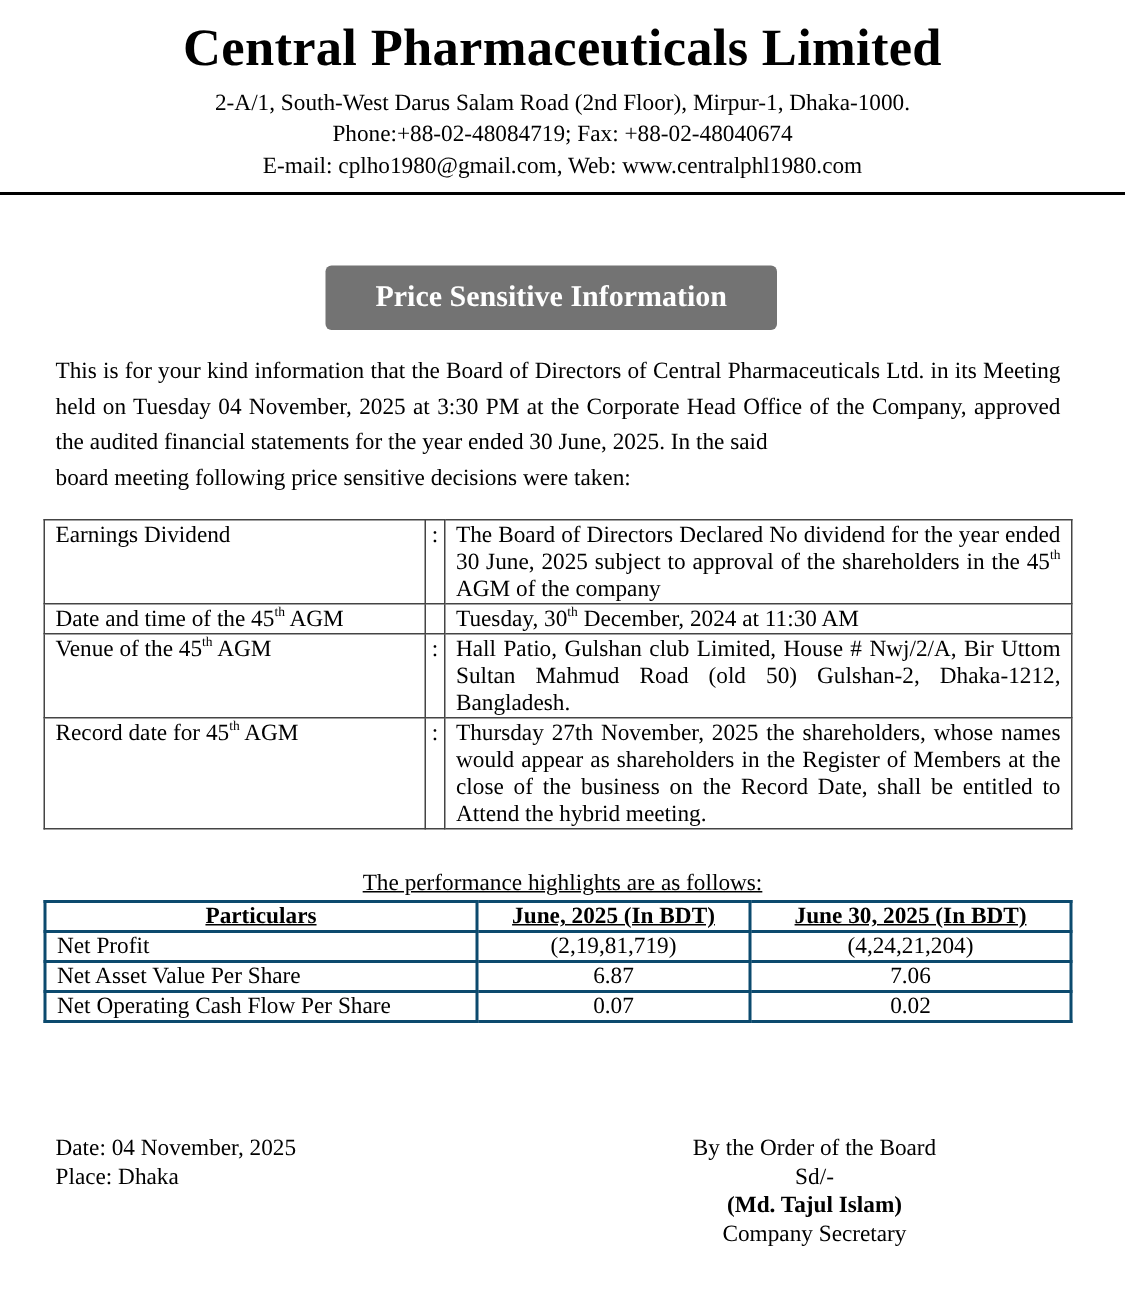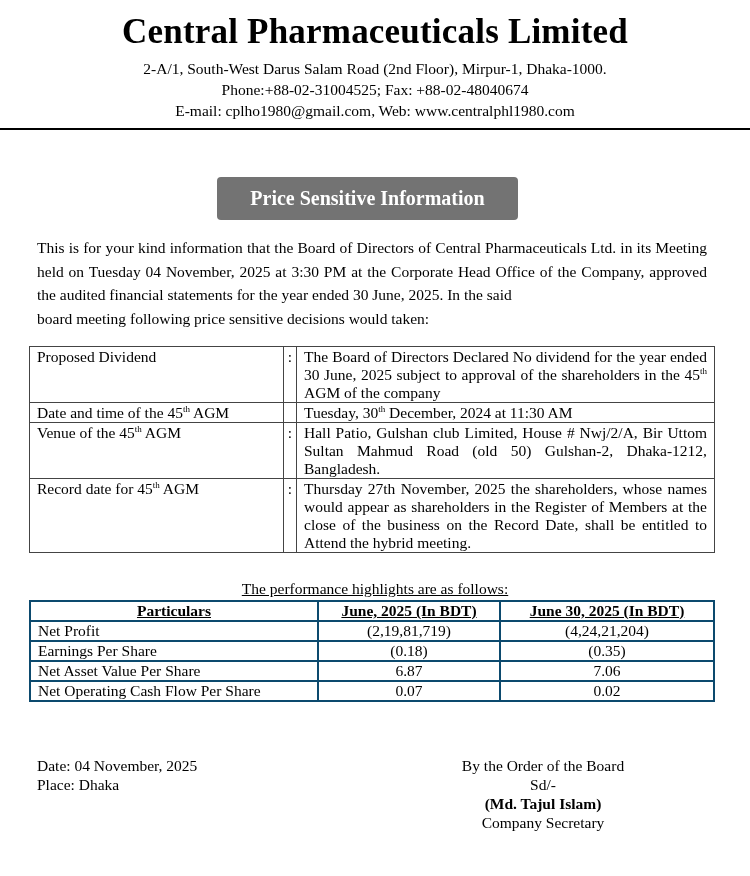--- a/index.html
+++ b/index.html
@@ -68,38 +68,38 @@
     font-size: 15.5px; line-height: 19px;
   }
   .footer-right .bold { font-weight: bold; }
 </style>
 </head>
 <body>
 
 <div>
   <div class="company-name">Central Pharmaceuticals Limited</div>
   <div class="addr-line addr1">2-A/1, South-West Darus Salam Road (2nd Floor), Mirpur-1, Dhaka-1000.</div>
-  <div class="addr-line addr2">Phone:+88-02-31004525; Fax: +88-02-48040674</div>
+  <div class="addr-line addr2">Phone:+88-02-48084719; Fax: +88-02-48040674</div>
   <div class="addr-line addr3">E-mail: cplho1980@gmail.com, Web: www.centralphl1980.com</div>
   <div class="header-rule"></div>
 </div>
 
 <div class="psi-badge">
   <span>Price Sensitive Information</span>
 </div>
 
 <div class="intro">
   <span>This is for your kind information that the Board of Directors of Central Pharmaceuticals Ltd. in its Meeting held on Tuesday 04 November, 2025 at 3:30 PM at the Corporate Head Office of the Company, approved the audited financial statements for the year ended 30 June, 2025. In the said</span>
-  <span class="last">board meeting following price sensitive decisions would taken:</span>
+  <span class="last">board meeting following price sensitive decisions were taken:</span>
 </div>
 
 <table class="decisions">
   <tbody id="decisions-body">
       <tr>
-        <td class="lbl"><span>Proposed Dividend</span><sup></sup><span></span></td>
+        <td class="lbl"><span>Earnings Dividend</span><sup></sup><span></span></td>
         <td class="sep"><span>:</span></td>
         <td class="val"><span>The Board of Directors Declared No dividend for the year ended 30 June, 2025 subject to approval of the shareholders in the 45</span><sup>th</sup><span> AGM of the company</span></td>
       </tr>
       <tr>
         <td class="lbl"><span>Date and time of the 45</span><sup>th</sup><span> AGM</span></td>
         <td class="sep"><span></span></td>
         <td class="val"><span>Tuesday, 30</span><sup>th</sup><span> December, 2024 at 11:30 AM</span></td>
       </tr>
       <tr>
         <td class="lbl"><span>Venue of the 45</span><sup>th</sup><span> AGM</span></td>
@@ -124,25 +124,20 @@
       <th>June 30, 2025 (In BDT)</th>
     </tr>
   </thead>
   <tbody>
     <tr>
       <td>Net Profit</td>
       <td class="num">(2,19,81,719)</td>
       <td class="num">(4,24,21,204)</td>
     </tr>
     <tr>
-      <td>Earnings Per Share</td>
-      <td class="num">(0.18)</td>
-      <td class="num">(0.35)</td>
-    </tr>
-    <tr>
       <td>Net Asset Value Per Share</td>
       <td class="num">6.87</td>
       <td class="num">7.06</td>
     </tr>
     <tr>
       <td>Net Operating Cash Flow Per Share</td>
       <td class="num">0.07</td>
       <td class="num">0.02</td>
     </tr>
   </tbody>

